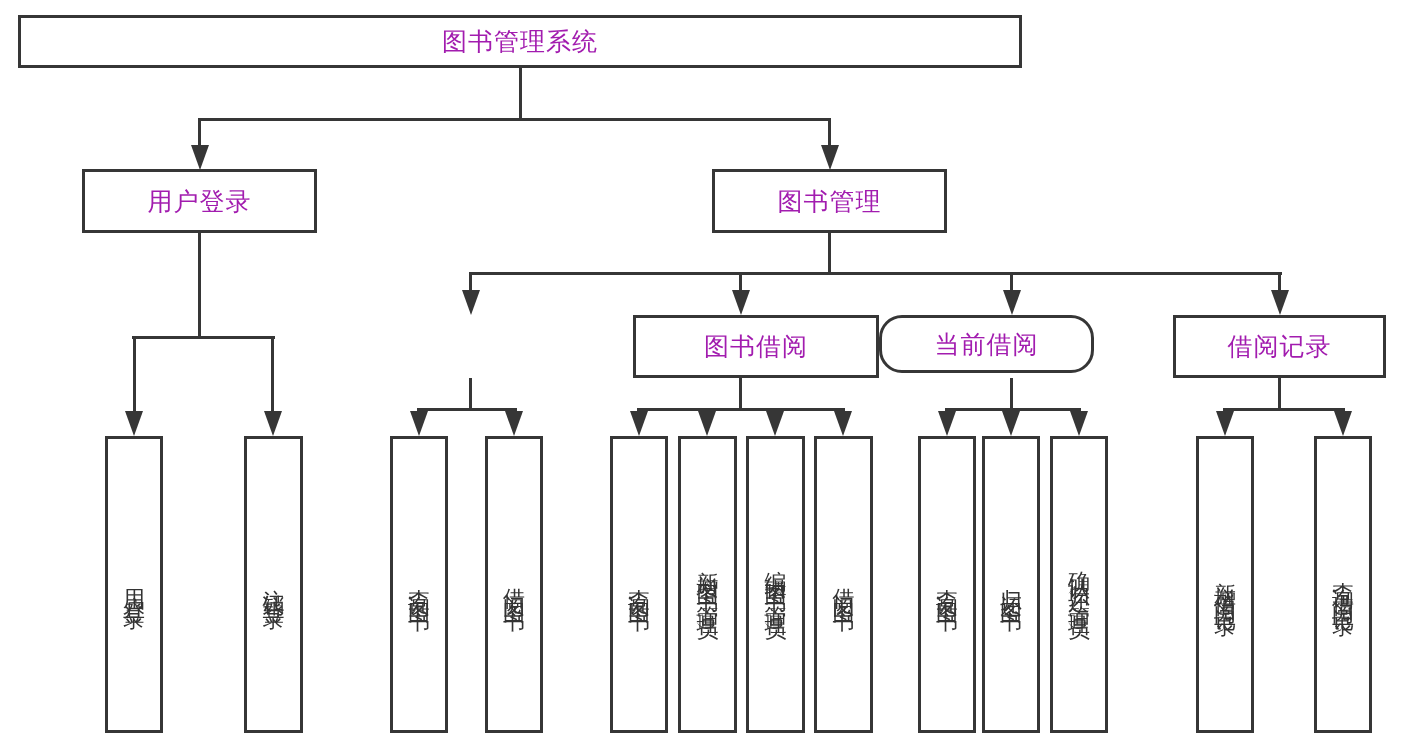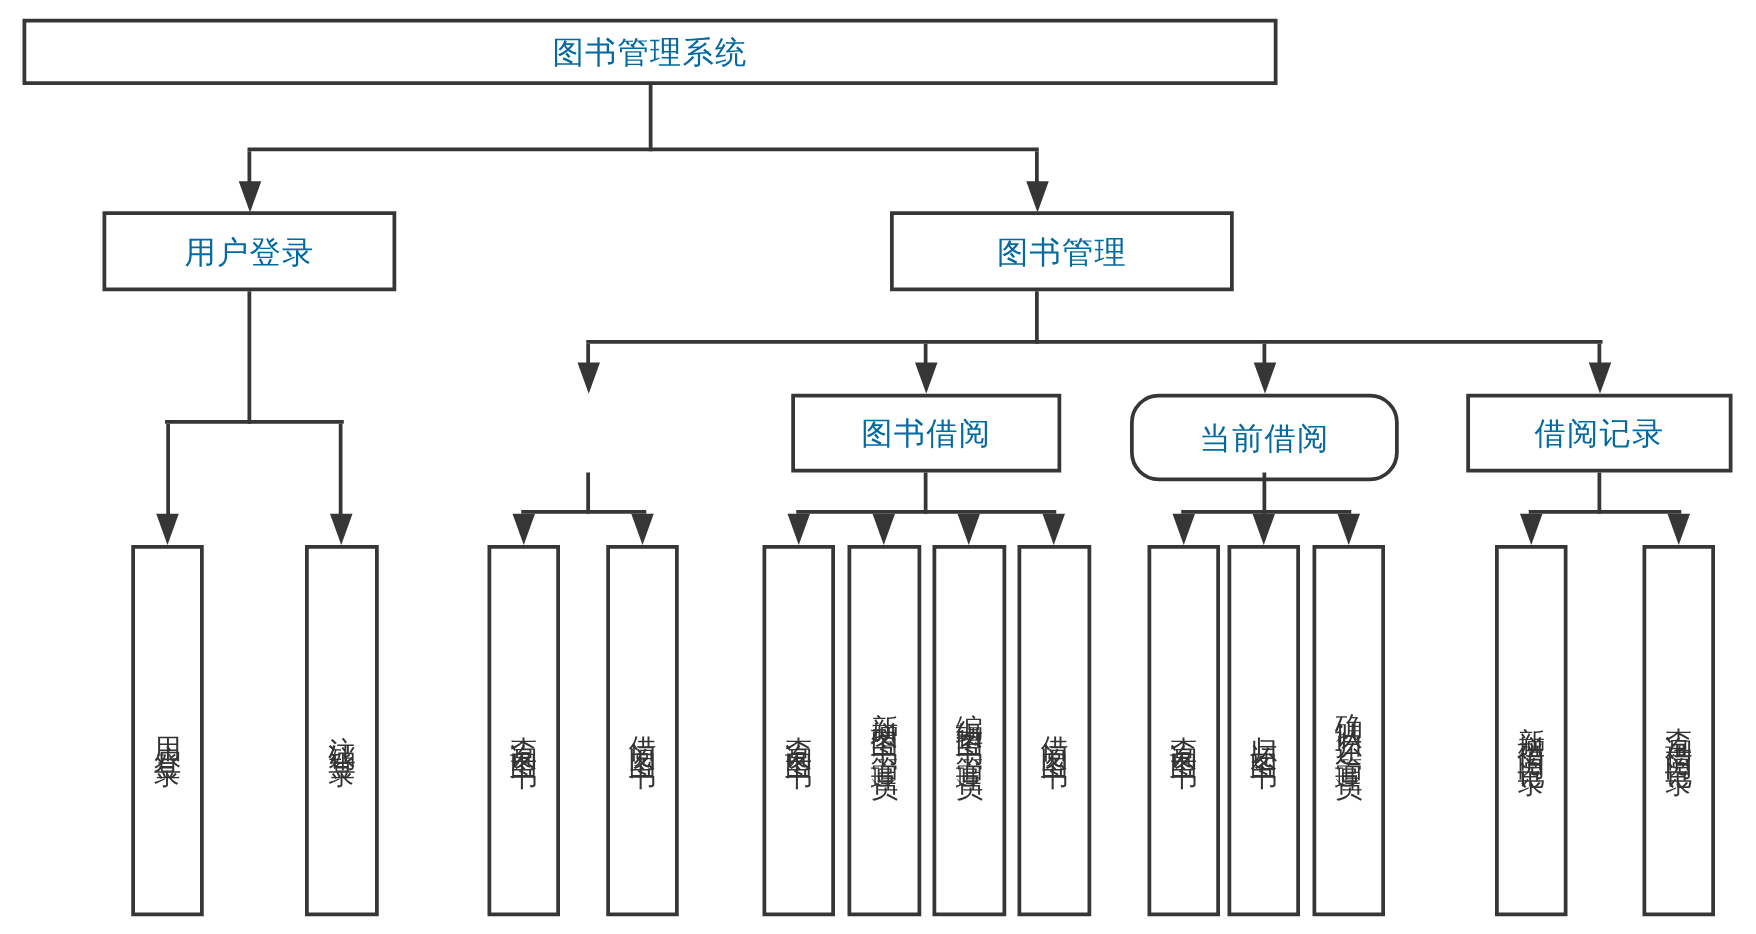--- a/index.html
+++ b/index.html
@@ -16,21 +16,21 @@
     box-sizing:border-box;
     background:#ffffff;
     border:3px solid #363636;
     display:flex;
     align-items:center;
     justify-content:center;
   }
   .hlabel{
     font-size:25px;
     letter-spacing:1px;
-    color:#0369a1;
+    color:#a21caf;
     white-space:nowrap;
   }
   .leaf .vlabel{
     writing-mode:vertical-rl;
     text-orientation:mixed;
     font-size:22px;
     letter-spacing:7px;
     color:#333333;
     line-height:1;
   }
@@ -66,21 +66,21 @@
   <div class="vline" style="left:519px;top:67px;height:54px;"></div>
   <div class="hline" style="left:198px;top:118px;width:633px;"></div>
   <div class="vline" style="left:198px;top:121px;height:26px;"></div>
   <div class="arrowhead" style="left:191px;top:145px;"></div>
   <div class="vline" style="left:828px;top:121px;height:26px;"></div>
   <div class="arrowhead" style="left:821px;top:145px;"></div>
 
   <div class="box" style="left:82px;top:169px;width:235px;height:64px;">
     <span class="hlabel">用户登录</span>
   </div>
-  <div class="box" style="left:712px;top:169px;width:275px;height:64px;">
+  <div class="box" style="left:712px;top:169px;width:235px;height:64px;">
     <span class="hlabel">图书管理</span>
   </div>
 
   <div class="vline" style="left:198px;top:233px;height:106px;"></div>
   <div class="hline" style="left:132px;top:336px;width:143px;"></div>
   <div class="vline" style="left:133px;top:339px;height:73px;"></div>
   <div class="arrowhead" style="left:125px;top:411px;"></div>
   <div class="vline" style="left:271px;top:339px;height:73px;"></div>
   <div class="arrowhead" style="left:264px;top:411px;"></div>
 
@@ -88,24 +88,24 @@
   <div class="hline" style="left:469px;top:272px;width:813px;"></div>
   <div class="vline" style="left:469px;top:275px;height:17px;"></div>
   <div class="arrowhead" style="left:462px;top:290px;"></div>
   <div class="vline" style="left:739px;top:275px;height:17px;"></div>
   <div class="arrowhead" style="left:732px;top:290px;"></div>
   <div class="vline" style="left:1010px;top:275px;height:17px;"></div>
   <div class="arrowhead" style="left:1003px;top:290px;"></div>
   <div class="vline" style="left:1278px;top:275px;height:17px;"></div>
   <div class="arrowhead" style="left:1271px;top:290px;"></div>
 
-  <div class="box" style="left:633px;top:315px;width:216px;height:63px;">
+  <div class="box" style="left:633px;top:315px;width:246px;height:63px;">
     <span class="hlabel">图书借阅</span>
   </div>
-  <div class="box" style="left:904px;top:315px;width:215px;height:70px;border-radius:23px;">
+  <div class="box" style="left:879px;top:315px;width:215px;height:58px;border-radius:23px;">
     <span class="hlabel">当前借阅</span>
   </div>
   <div class="box" style="left:1173px;top:315px;width:213px;height:63px;">
     <span class="hlabel">借阅记录</span>
   </div>
 
   <div class="vline" style="left:469px;top:378px;height:33px;"></div>
   <div class="hline" style="left:417px;top:408px;width:100px;"></div>
   <div class="arrowhead" style="left:410px;top:411px;"></div>
   <div class="arrowhead" style="left:505px;top:411px;"></div>

